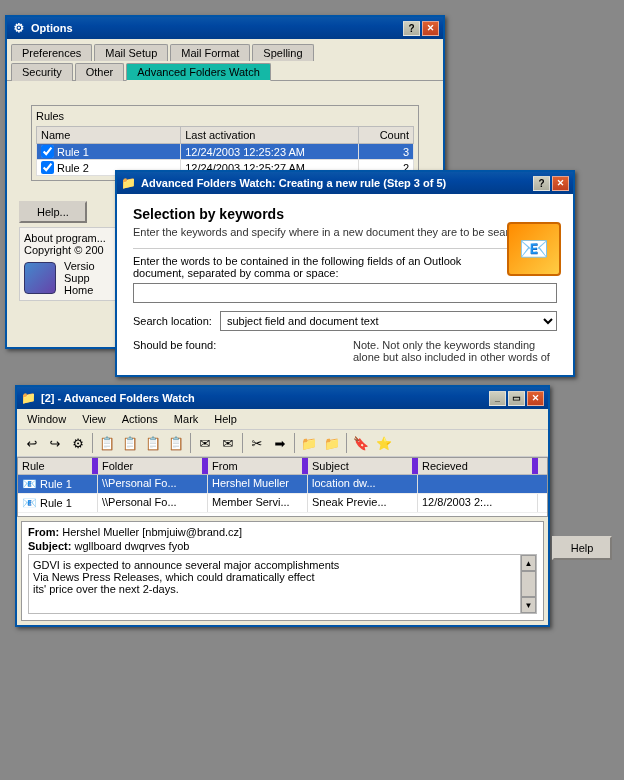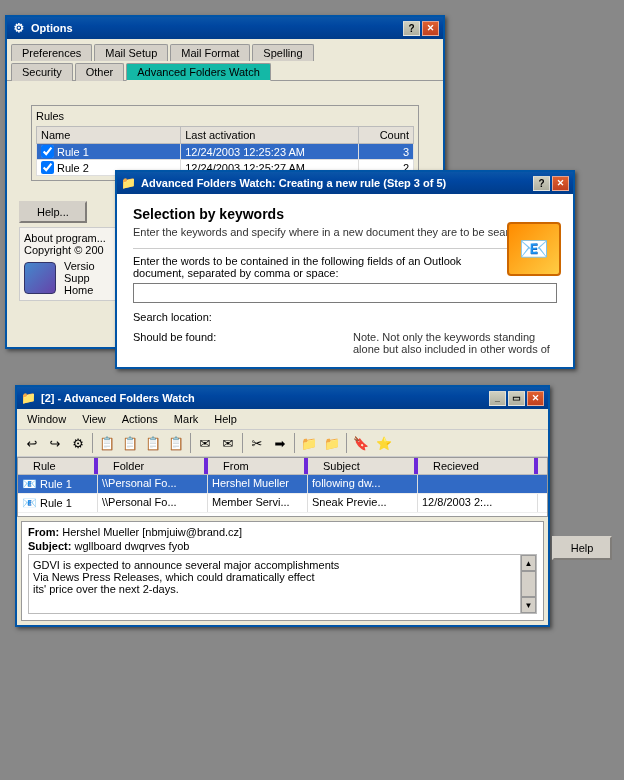--- a/index.html
+++ b/index.html
@@ -317,22 +317,22 @@
 
     .list-header {
       display: grid;
       grid-template-columns: 80px 110px 100px 110px 120px;
       background: #e4e0d8;
       border-bottom: 1px solid #bbb;
       font-size: 11px;
     }
 
     .list-header-cell {
-      padding: 2px 15px;
-      border-right: 4px solid #6d28d9;
+      padding: 2px 4px;
+      border-right: 6px solid #6d28d9;
       font-weight: normal;
       overflow: hidden;
       white-space: nowrap;
     }
 
     .list-row {
       display: grid;
       grid-template-columns: 80px 110px 100px 110px 120px;
       border-bottom: 1px solid #eee;
       font-size: 11px;
@@ -553,20 +553,23 @@
     <div class="wizard-section-desc">Enter the keywords and specify where in a new document they are to be searched for</div>
 
     <div class="wizard-divider"></div>
 
     <div class="wizard-label" style="margin-right:70px;">Enter the words to be contained in the following fields of an Outlook document, separated by comma or space:</div>
 
     <input class="wizard-input" type="text" style="">
 
     <div class="wizard-row">
       <label>Search location:</label>
+      <select class="wizard-select">
+        <option>subject field and document text</option>
+      </select>
     </div>
 
     <div style="display:flex;gap:16px;">
       <div style="flex:1;">
         <div class="wizard-label">Should be found:</div>
       </div>
       <div style="flex:1;">
         <div class="wizard-note">Note. Not only the keywords standing alone but also included in other words of</div>
       </div>
     </div>
@@ -624,21 +627,21 @@
         <div class="list-header-cell">Subject</div>
         <div class="list-header-cell">Recieved</div>
       </div>
       <div class="list-row selected">
         <div class="list-cell list-cell-icon">
           <span style="font-size:12px;">📧</span>
           <span>Rule 1</span>
         </div>
         <div class="list-cell">\\Personal Fo...</div>
         <div class="list-cell">Hershel Mueller</div>
-        <div class="list-cell">following dw...</div>
+        <div class="list-cell">location dw...</div>
       </div>
       <div class="list-row">
         <div class="list-cell list-cell-icon">
           <span style="font-size:12px;">📧</span>
           <span>Rule 1</span>
         </div>
         <div class="list-cell">\\Personal Fo...</div>
         <div class="list-cell">Member Servi...</div>
         <div class="list-cell">Sneak Previe...</div>
         <div class="list-cell">12/8/2003 2:...</div>

